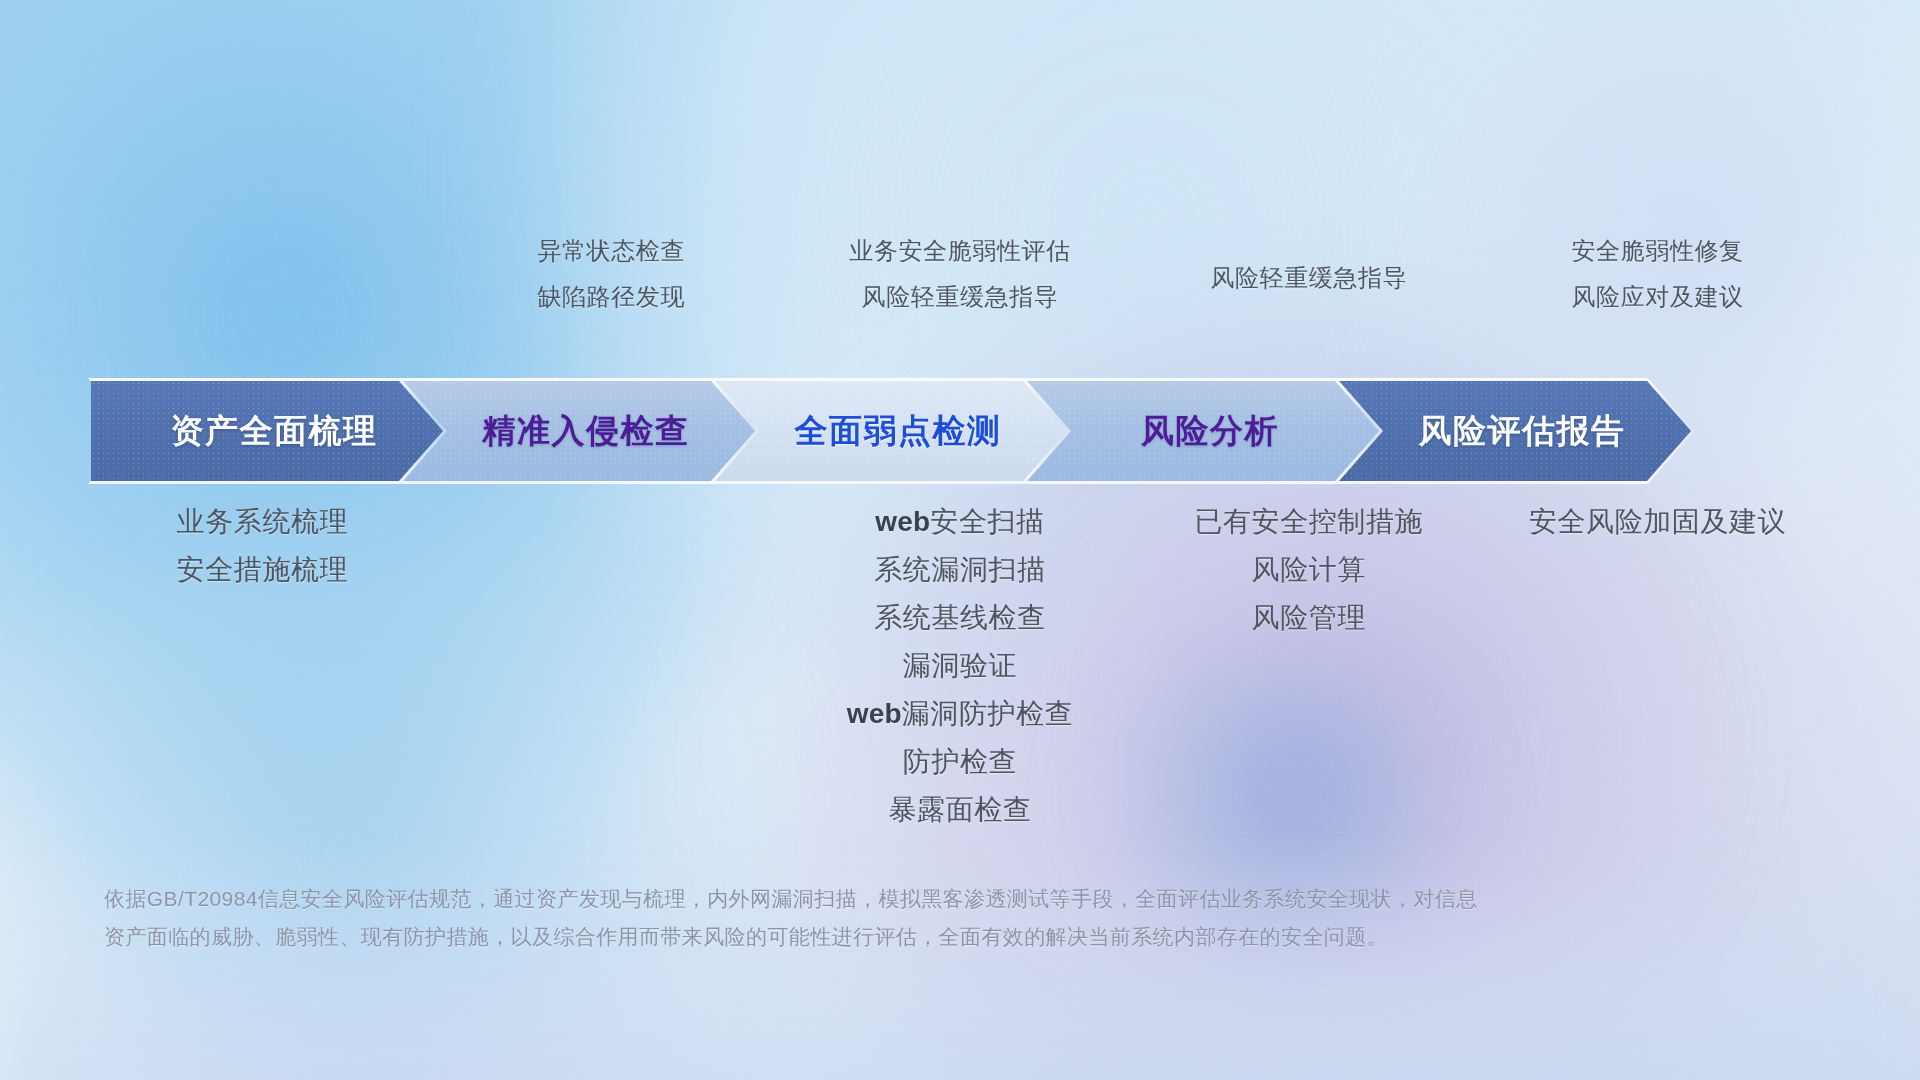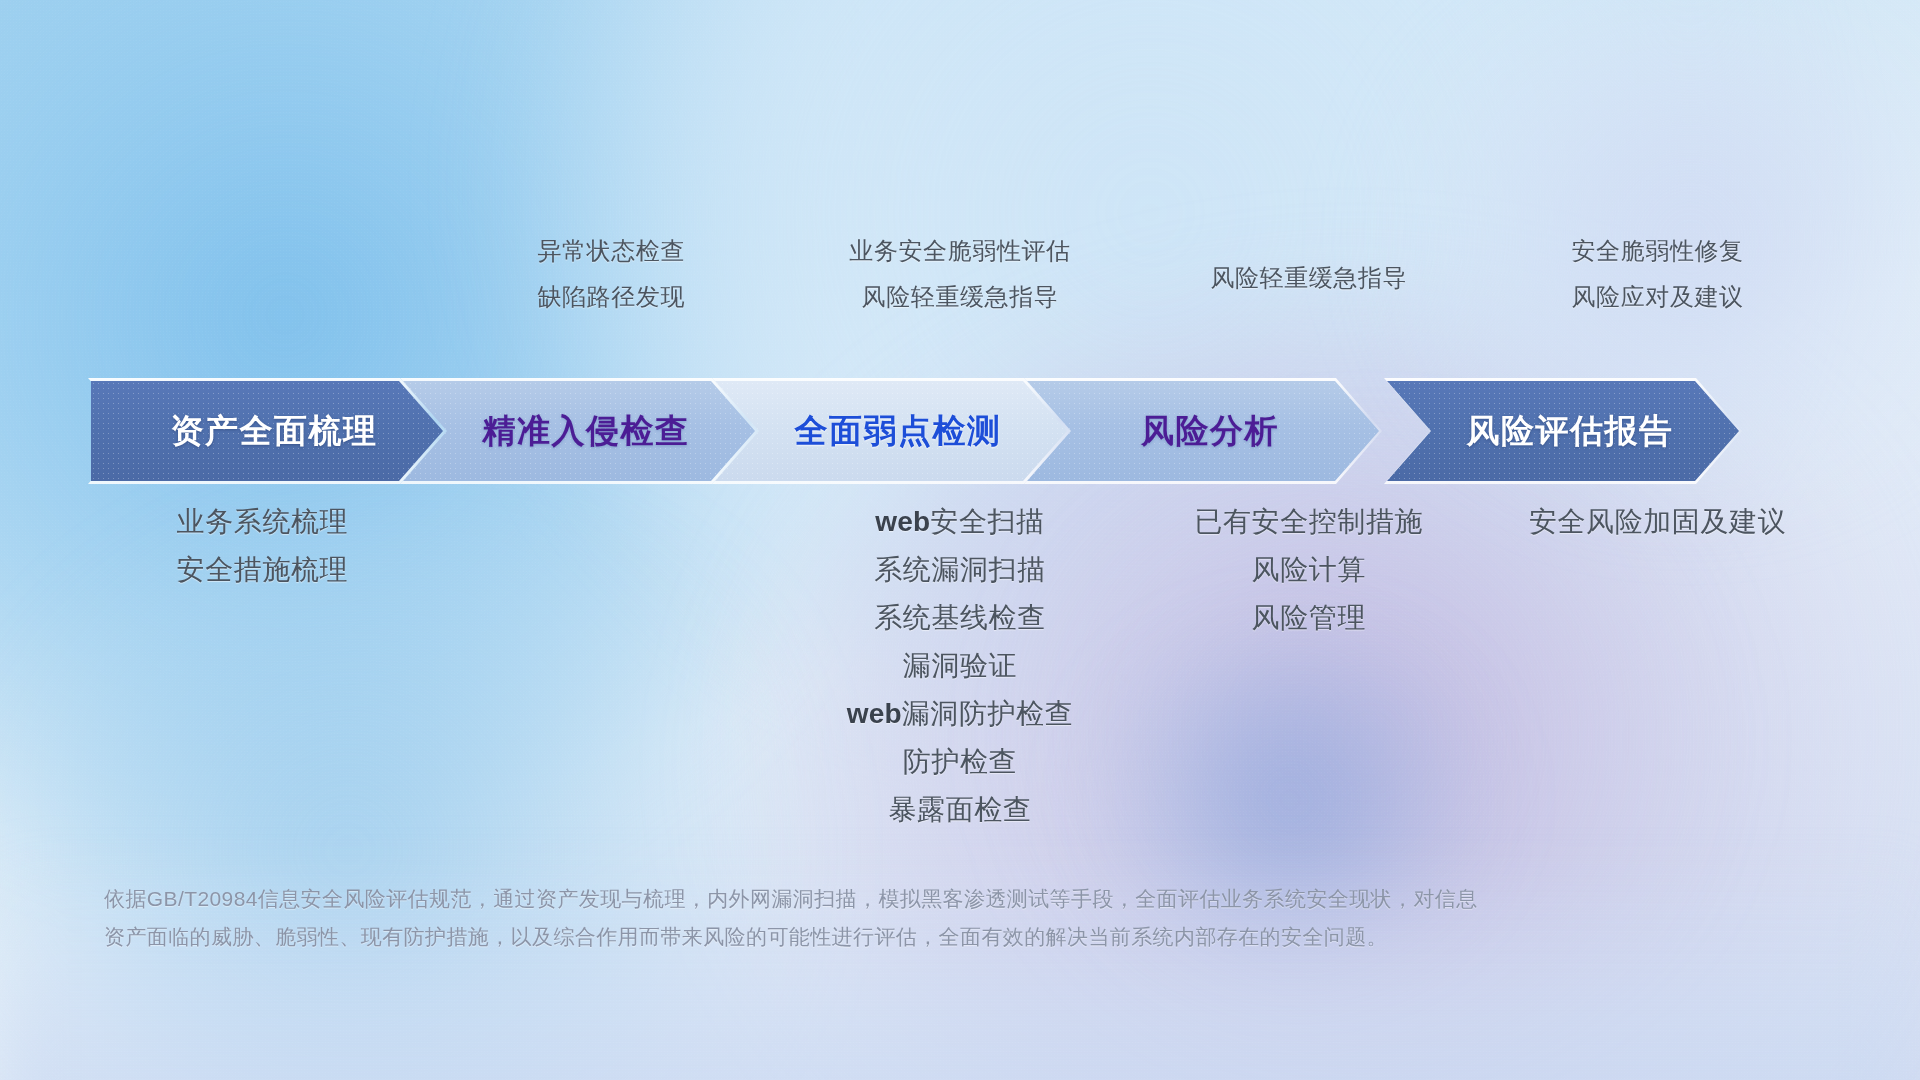--- a/index.html
+++ b/index.html
@@ -197,21 +197,21 @@
         </div>
         <div class="lbl">全面弱点检测</div>
       </div>
       <div class="chev mid" style="left: 936px; width: 358px; z-index: 2;">
         <div class="edge"></div>
         <div class="inner">
           <div class="dots"></div>
         </div>
         <div class="lbl">风险分析</div>
       </div>
-      <div class="chev dark" style="left: 1296px; width: 358px; z-index: 1;">
+      <div class="chev dark" style="left: 1248px; width: 358px; z-index: 1;">
         <div class="edge"></div>
         <div class="inner">
           <div class="dots"></div>
         </div>
         <div class="lbl">风险评估报告</div>
       </div>
     </div>
 
   <div class="footer">
     <div>依据GB/T20984信息安全风险评估规范，通过资产发现与梳理，内外网漏洞扫描，模拟黑客渗透测试等手段，全面评估业务系统安全现状，对信息</div>

